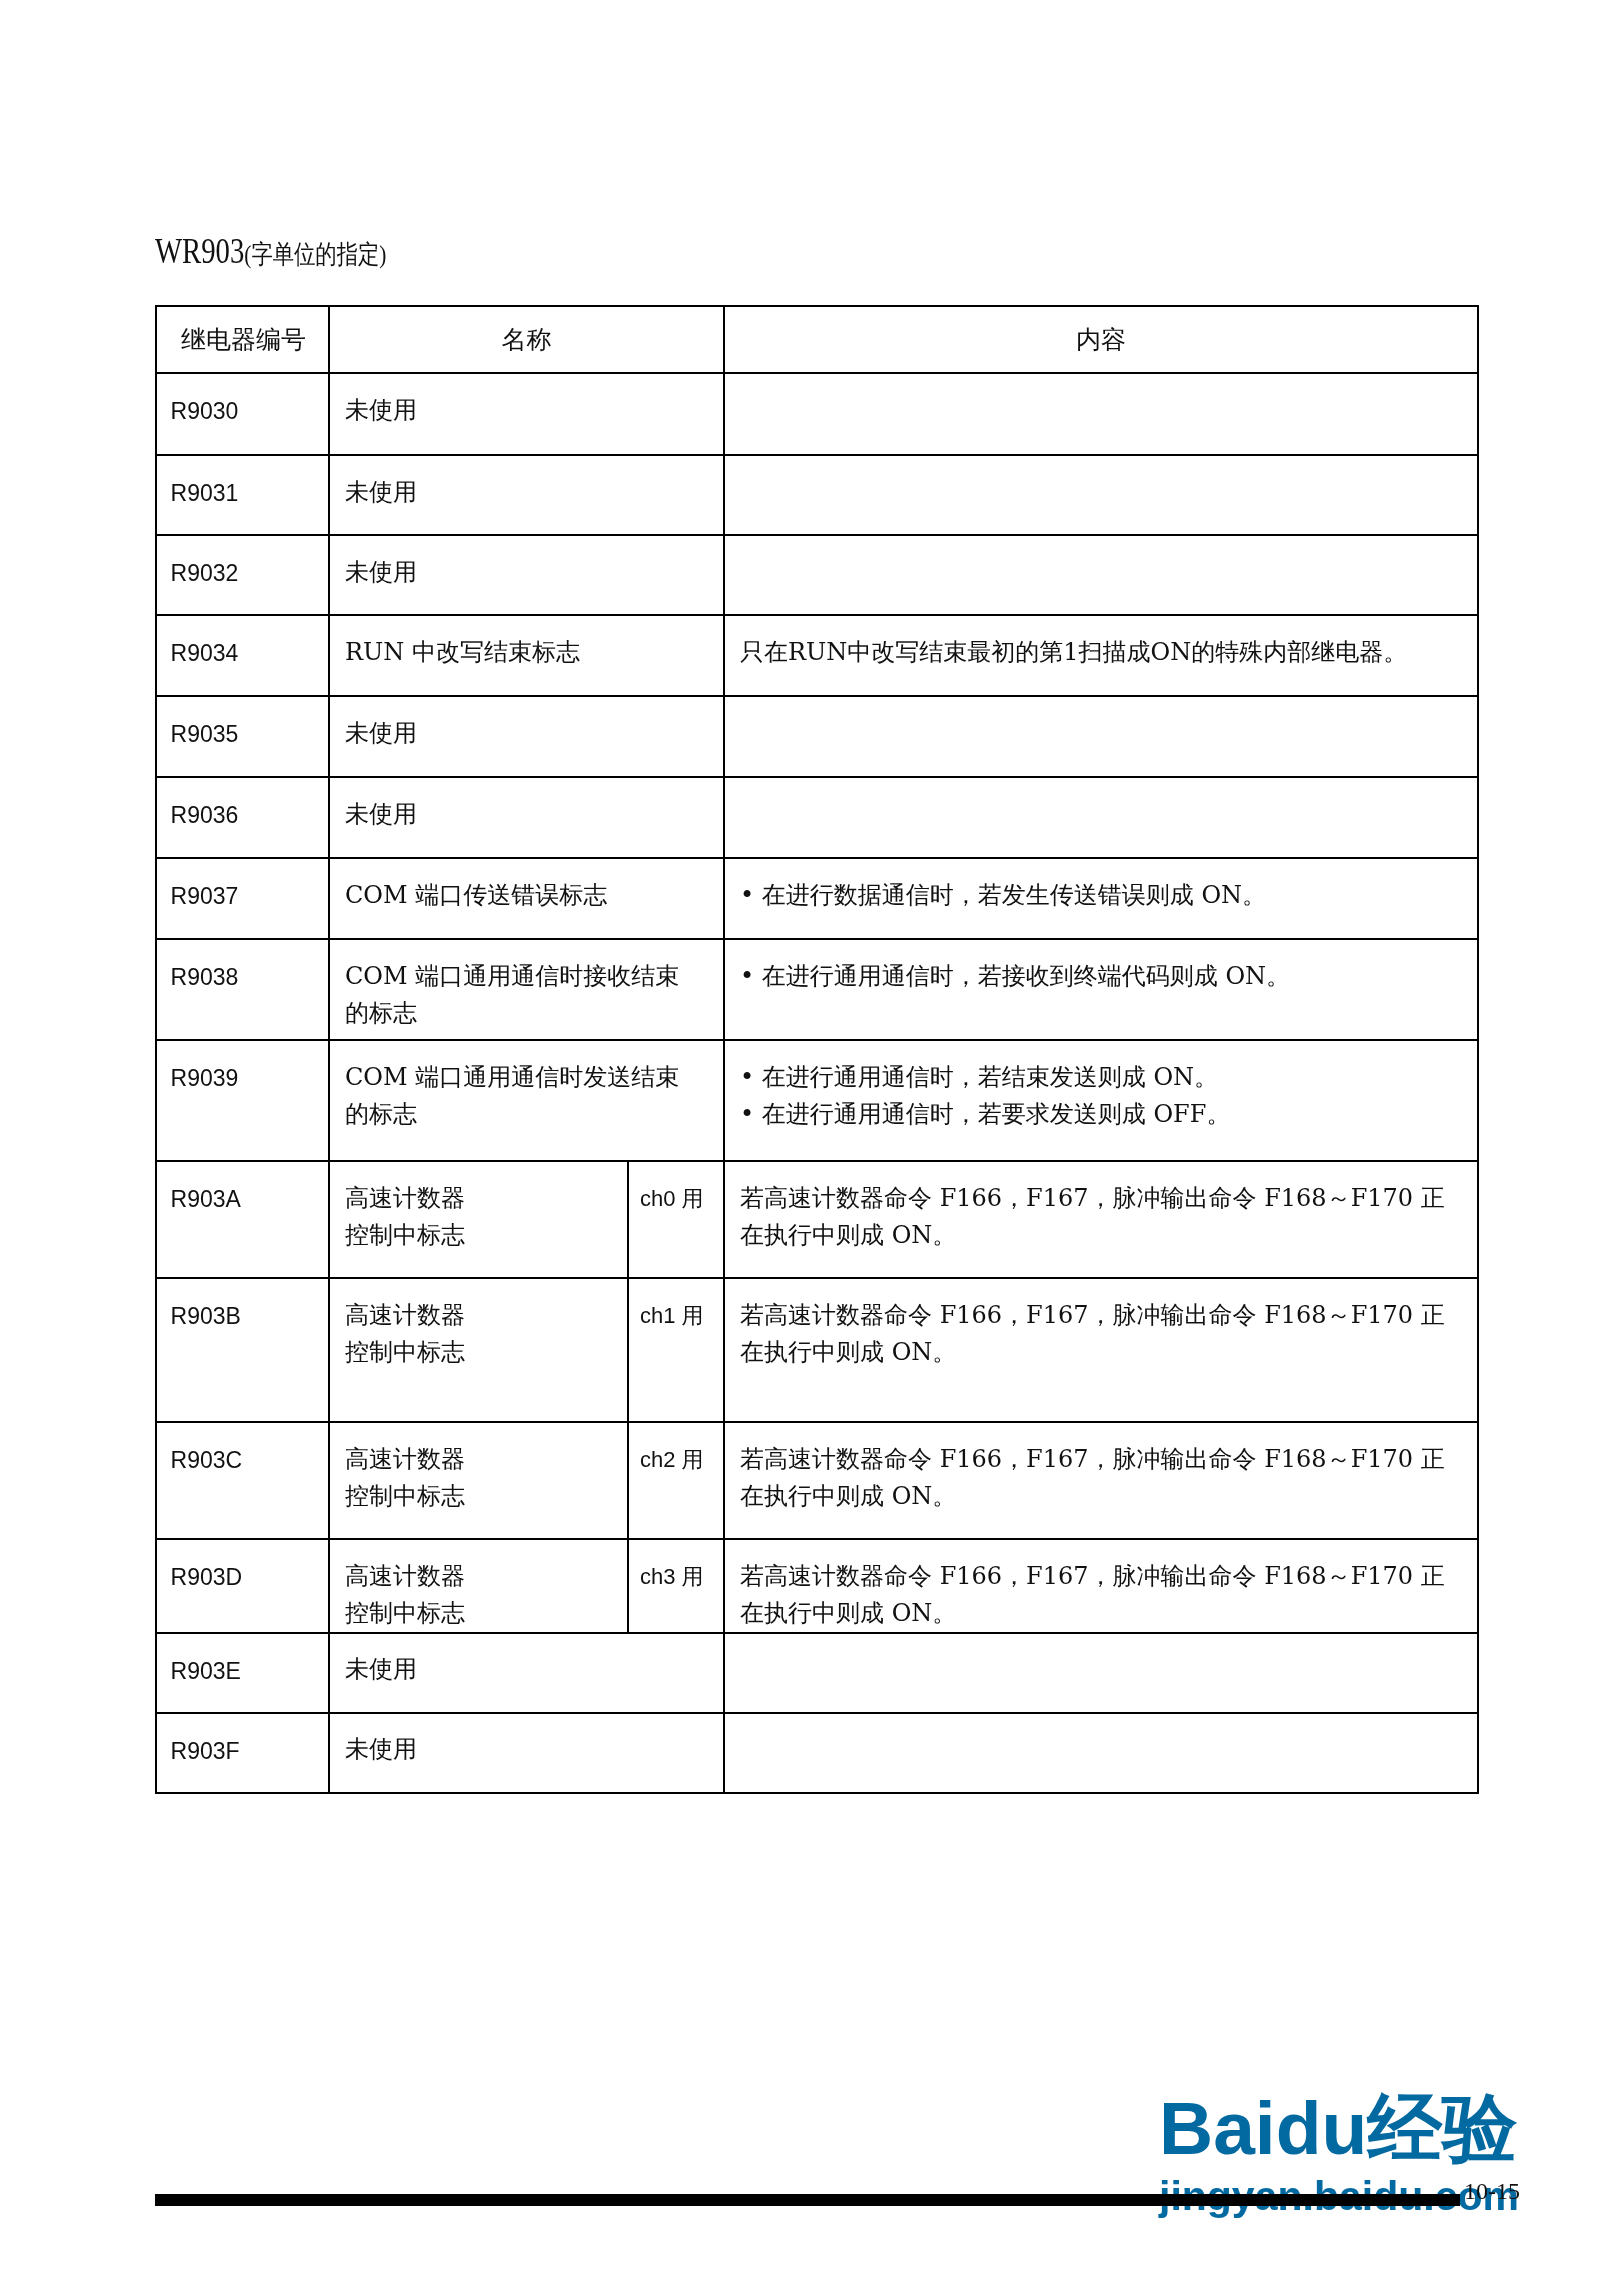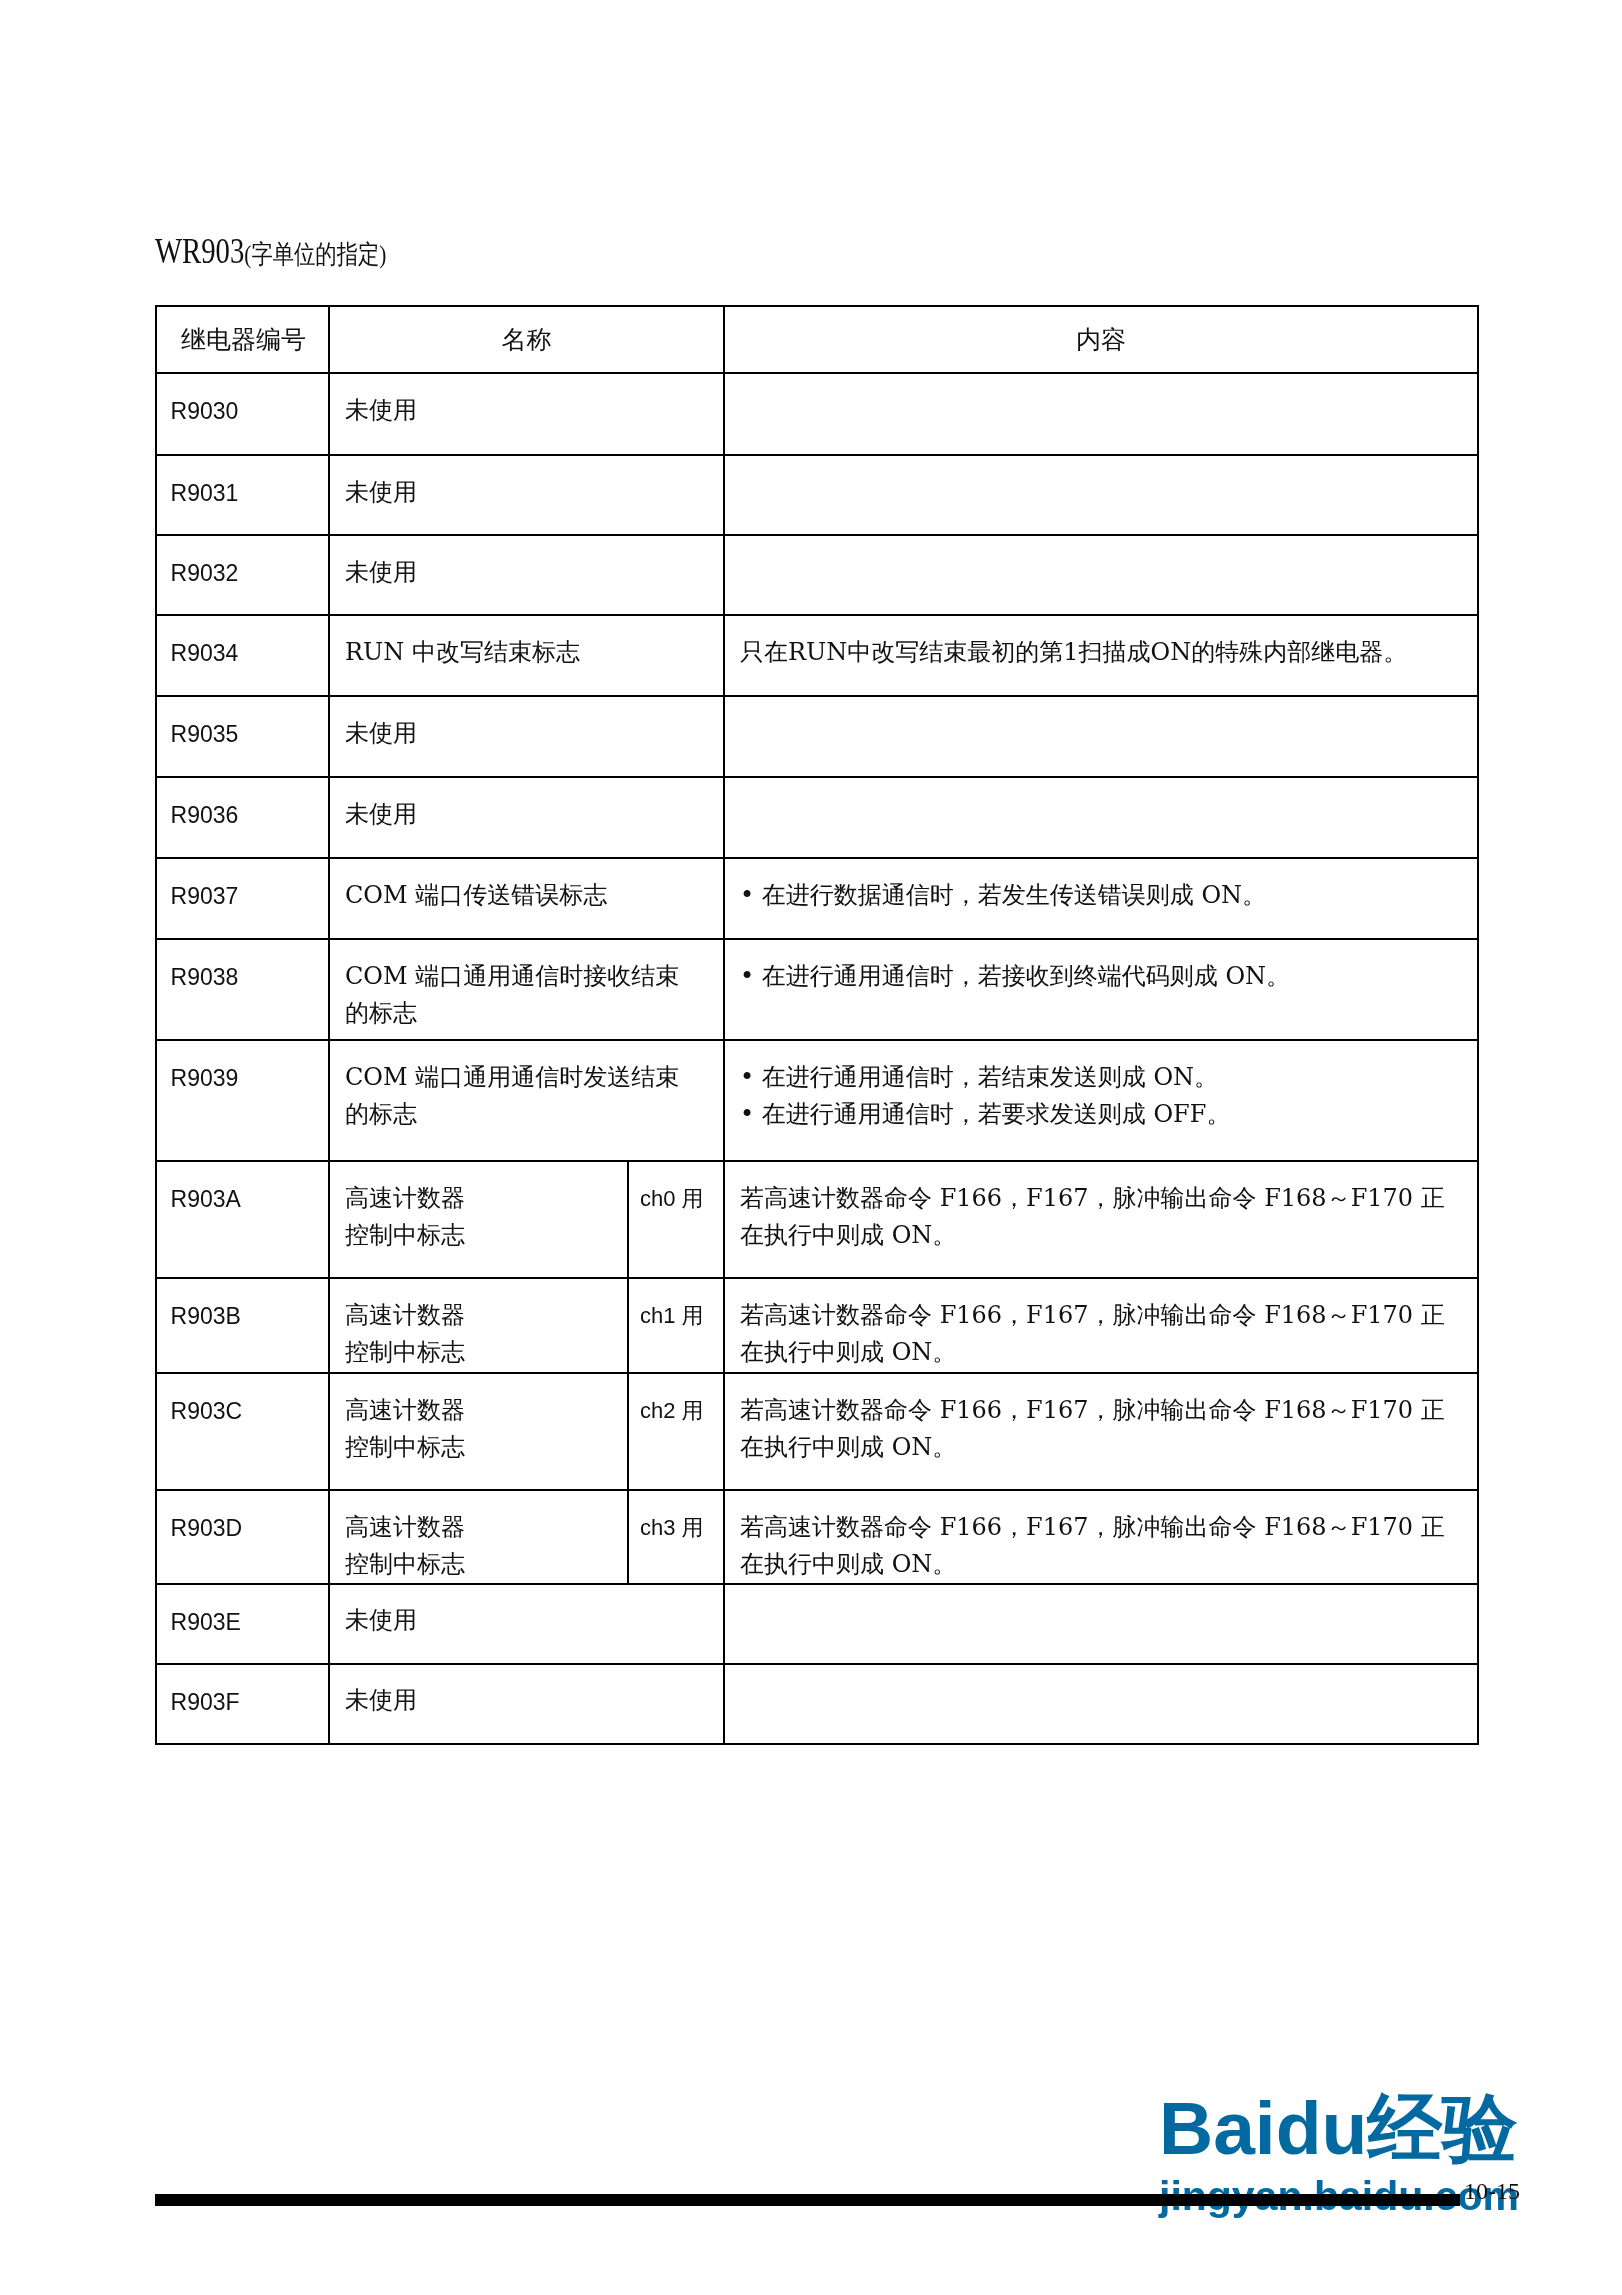--- a/index.html
+++ b/index.html
@@ -188,21 +188,21 @@
         <td class="c-ch">
           <span>ch0 用</span>
         </td>
         <td class="c-content">
           <span class="t">
             <span class="line">若高速计数器命令 F166，F167，脉冲输出命令 F168～F170 正</span>
             <span class="line">在执行中则成 ON。</span>
           </span>
         </td>
       </tr>
-      <tr style="height: 95px;">
+      <tr style="height: 144px;">
         <td class="c-num">
           <span>R903B</span>
         </td>
         <td class="c-name">
           <span class="t">
             <span class="line">高速计数器</span>
             <span class="line">控制中标志</span>
           </span>
         </td>
         <td class="c-ch">

